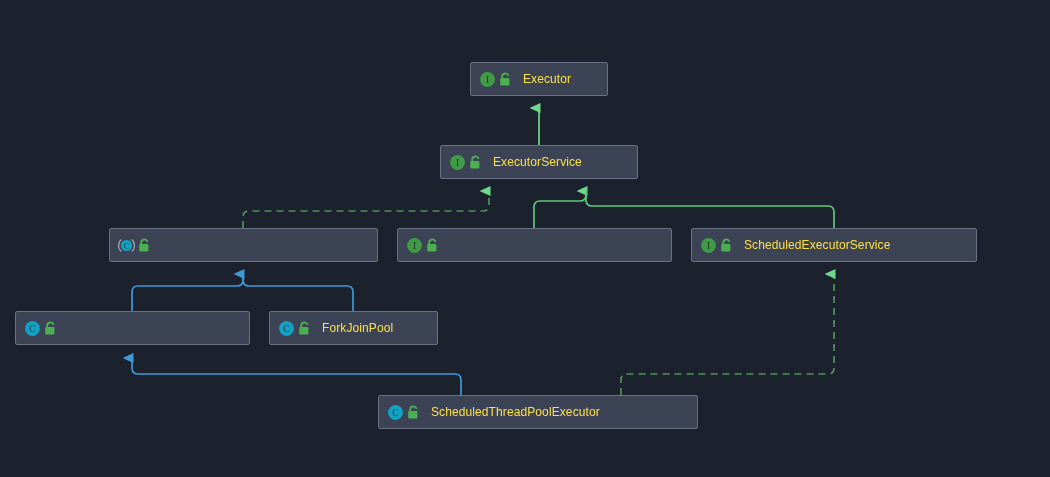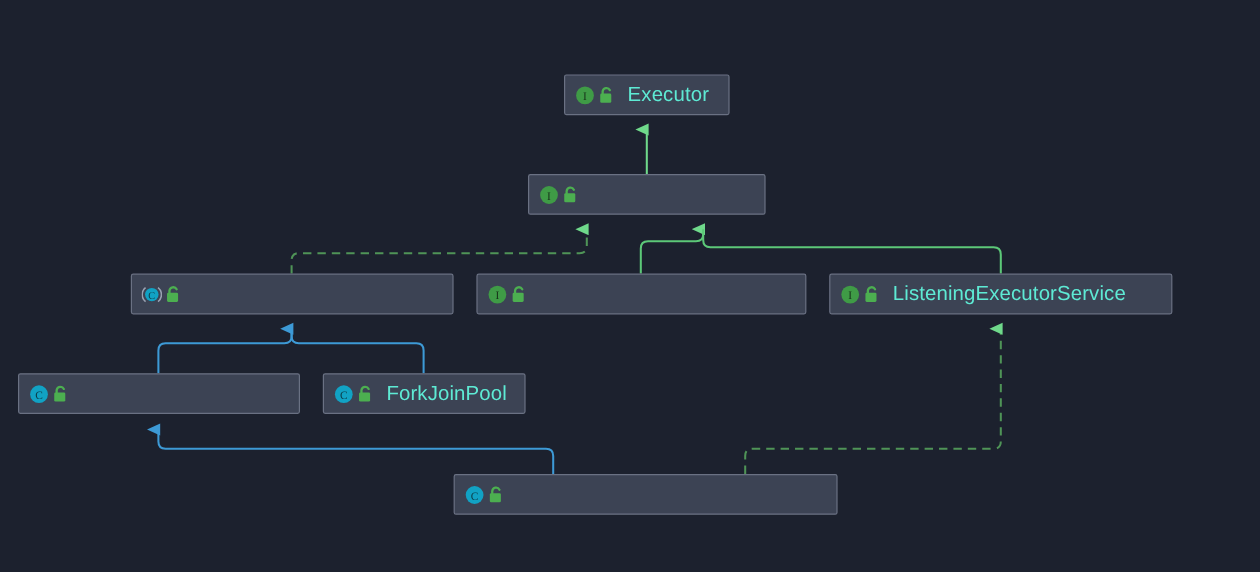--- a/index.html
+++ b/index.html
@@ -33,22 +33,22 @@
     background: #3c4354;
     border: 1px solid #6a7183;
     border-radius: 2px;
     display: flex;
     align-items: center;
     padding: 0 12px 0 8px;
     height: 34px;
     white-space: nowrap;
   }
   .node .label {
-    color: #5eead4;
-    font-size: 17px;
+    color: #fde047;
+    font-size: 12px;
     letter-spacing: 0.1px;
     margin-left: 10px;
   }
   .icons {
     display: flex;
     align-items: center;
     gap: 3px;
   }
   .kind-icon {
     width: 17px;
@@ -119,20 +119,21 @@
               <text x="8.5" y="12.3" text-anchor="middle" font-family="Liberation Serif, serif" font-size="9.5" fill="#17321a">I</text>
             </svg>
           </span>
       <span class="lock">
         <svg class="lock-icon" viewBox="0 0 14 15">
           <path d="M3.2 6.2 V4.2 a3.2 3.2 0 0 1 6.0 -1.1" fill="none" stroke="#4caf50" stroke-width="1.9" stroke-linecap="round"></path>
           <rect x="1.2" y="6.0" width="9.2" height="7.6" rx="1.1" fill="#4caf50"></rect>
         </svg>
       </span>
     </span>
+    <span class="label">ExecutorService</span>
   </div>
       <div class="node" style="left: 109px; top: 228px; width: 269px;">
     <span class="icons">
       <span class="kind">
             <svg class="kind-icon" viewBox="0 0 17 17">
               <path d="M3.3 2.6 A7.6 7.6 0 0 0 3.3 14.4" fill="none" stroke="#9aa2b2" stroke-width="1.3"></path>
               <path d="M13.7 2.6 A7.6 7.6 0 0 1 13.7 14.4" fill="none" stroke="#9aa2b2" stroke-width="1.3"></path>
               <circle cx="8.5" cy="8.5" r="5.6" fill="#11a2c4"></circle>
               <text x="8.5" y="11.9" text-anchor="middle" font-family="Liberation Serif, serif" font-size="8.6" fill="#0b3a46">C</text>
             </svg>
@@ -169,21 +170,21 @@
               <text x="8.5" y="12.3" text-anchor="middle" font-family="Liberation Serif, serif" font-size="9.5" fill="#17321a">I</text>
             </svg>
           </span>
       <span class="lock">
         <svg class="lock-icon" viewBox="0 0 14 15">
           <path d="M3.2 6.2 V4.2 a3.2 3.2 0 0 1 6.0 -1.1" fill="none" stroke="#4caf50" stroke-width="1.9" stroke-linecap="round"></path>
           <rect x="1.2" y="6.0" width="9.2" height="7.6" rx="1.1" fill="#4caf50"></rect>
         </svg>
       </span>
     </span>
-    <span class="label">ListeningExecutorService</span>
+    <span class="label">ScheduledExecutorService</span>
   </div>
       <div class="node" style="left: 15px; top: 311px; width: 235px;">
     <span class="icons">
       <span class="kind">
             <svg class="kind-icon" viewBox="0 0 17 17">
               <circle cx="8.5" cy="8.5" r="7.4" fill="#11a2c4"></circle>
               <text x="8.5" y="12.3" text-anchor="middle" font-family="Liberation Serif, serif" font-size="9.5" fill="#0b3a46">C</text>
             </svg>
           </span>
       <span class="lock">
@@ -219,15 +220,16 @@
               <text x="8.5" y="12.3" text-anchor="middle" font-family="Liberation Serif, serif" font-size="9.5" fill="#0b3a46">C</text>
             </svg>
           </span>
       <span class="lock">
         <svg class="lock-icon" viewBox="0 0 14 15">
           <path d="M3.2 6.2 V4.2 a3.2 3.2 0 0 1 6.0 -1.1" fill="none" stroke="#4caf50" stroke-width="1.9" stroke-linecap="round"></path>
           <rect x="1.2" y="6.0" width="9.2" height="7.6" rx="1.1" fill="#4caf50"></rect>
         </svg>
       </span>
     </span>
+    <span class="label">ScheduledThreadPoolExecutor</span>
   </div>
     </div>
 </div>
 
 </body></html>

